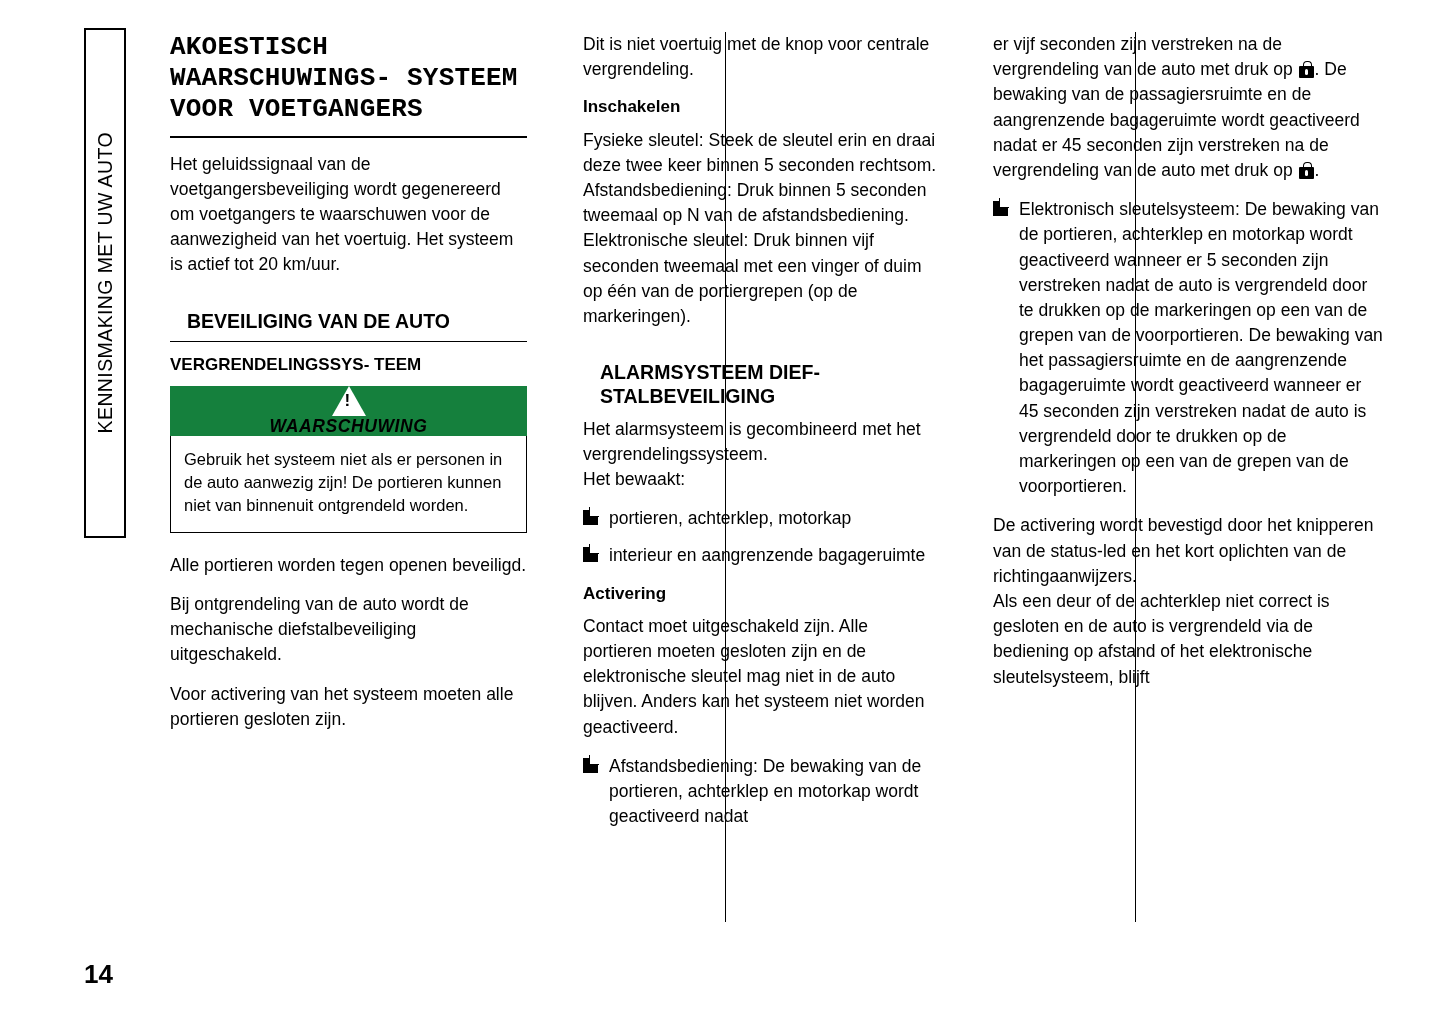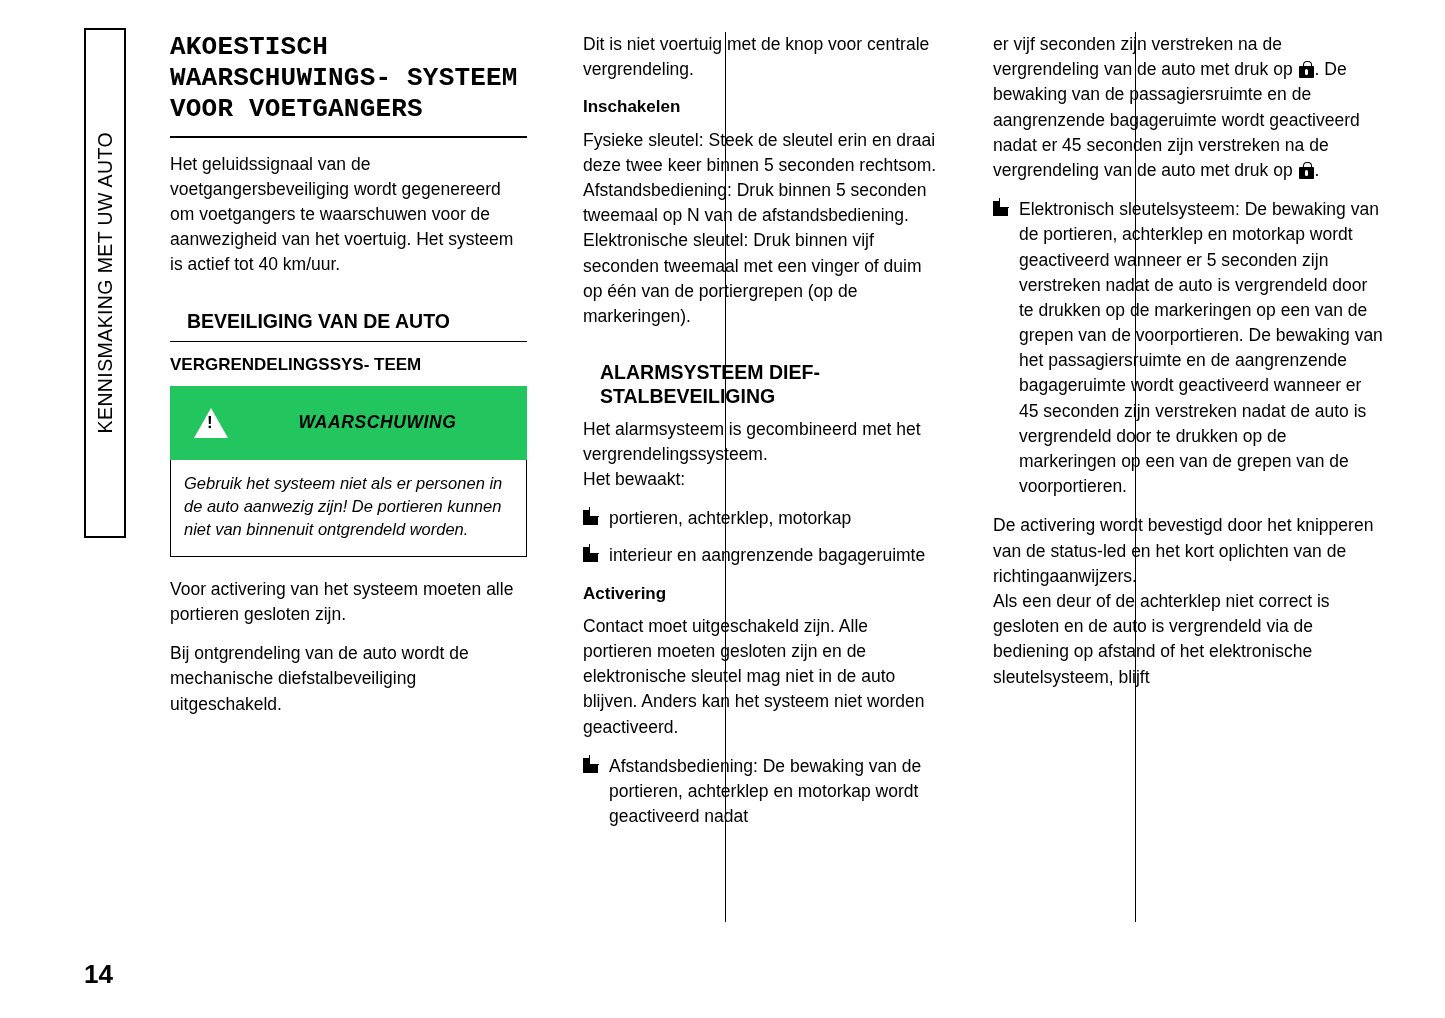--- a/index.html
+++ b/index.html
@@ -106,24 +106,25 @@
   }
   p.tight {
     margin-bottom: 0;
   }
   .spacer-sm { height: 18px; }
 
   
   .warn-head {
     display: flex;
     align-items: center;
-    background: #22c55e;
+    background: #15803d;
     height: 50px;
     margin: 6px 0 0 0;
-    padding: 12px;
+    padding: 0;
+    flex-direction: column;
   }
   .warn-icon {
     width: 58px;
     display: flex;
     align-items: center;
     justify-content: center;
   }
   .warn-tri {
     position: relative;
     width: 0; height: 0;
@@ -147,21 +148,20 @@
     font-size: 17.5px;
     font-weight: bold;
     font-style: italic;
     letter-spacing: 0.6px;
   }
   .warn-body {
     border: 1px solid #000;
     border-top: none;
     padding: 12px 13px 14px 13px;
     font-size: 16.5px;
-    font-style: italic;
     line-height: 1.42;
     margin-bottom: 20px;
   }
 
   
   ul.bullets {
     list-style: none;
     margin: 0 0 14px 0;
     padding: 0;
   }
@@ -248,38 +248,39 @@
 
   <div class="side-tab">
     <span class="side-tab-text">KENNISMAKING MET UW AUTO</span>
   </div>
 
   <div class="columns">
 
     <div class="col col1">
       <h1 class="title">AKOESTISCH WAARSCHUWINGS- SYSTEEM VOOR VOETGANGERS</h1>
       <hr class="hr-thick">
-      <p class="body">Het geluidssignaal van de voetgangersbeveiliging wordt gegenereerd om voetgangers te waarschuwen voor de aanwezigheid van het voertuig. Het systeem is actief tot 40 km/uur.</p>
+      <p class="body">Het geluidssignaal van de voetgangersbeveiliging wordt gegenereerd om voetgangers te waarschuwen voor de aanwezigheid van het voertuig. Het systeem is actief tot 20 km/uur.</p>
 
       <div class="spacer-sm"></div>
 
       <h2 class="sub">BEVEILIGING VAN DE AUTO</h2>
       <hr class="hr-thin">
       <h3 class="subsub">VERGRENDELINGSSYS- TEEM</h3>
 
       <div class="warn-head">
         <span class="warn-icon">
           <span class="warn-tri"></span>
         </span>
         <span class="warn-label">WAARSCHUWING</span>
       </div>
       <div class="warn-body">Gebruik het systeem niet als er personen in de auto aanwezig zijn! De portieren kunnen niet van binnenuit ontgrendeld worden.</div>
 
+      <p class="body">Alle portieren worden tegen openen beveiligd.</p>
+      <p class="body">Bij ontgrendeling van de auto wordt de mechanische diefstalbeveiliging uitgeschakeld.</p>
       <p class="body">Voor activering van het systeem moeten alle portieren gesloten zijn.</p>
-      <p class="body">Bij ontgrendeling van de auto wordt de mechanische diefstalbeveiliging uitgeschakeld.</p>
     </div>
 
     <div class="col col2">
       <p class="body">Dit is niet voertuig met de knop voor centrale vergrendeling.</p>
 
       <h3 class="subsub">Inschakelen</h3>
       <p class="body tight">Fysieke sleutel: Steek de sleutel erin en draai deze twee keer binnen 5 seconden rechtsom.</p>
       <p class="body tight">Afstandsbediening: Druk binnen 5 seconden tweemaal op N van de afstandsbediening.</p>
       <p class="body">Elektronische sleutel: Druk binnen vijf seconden tweemaal met een vinger of duim op één van de portiergrepen (op de markeringen).</p>
 

